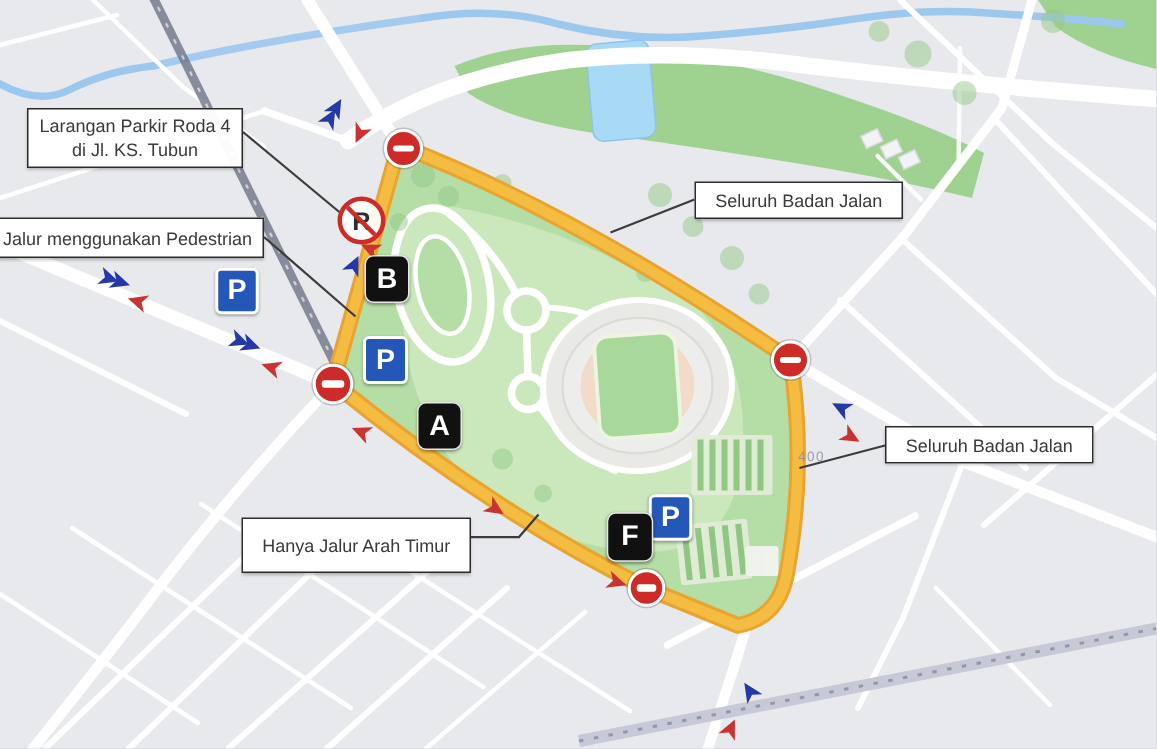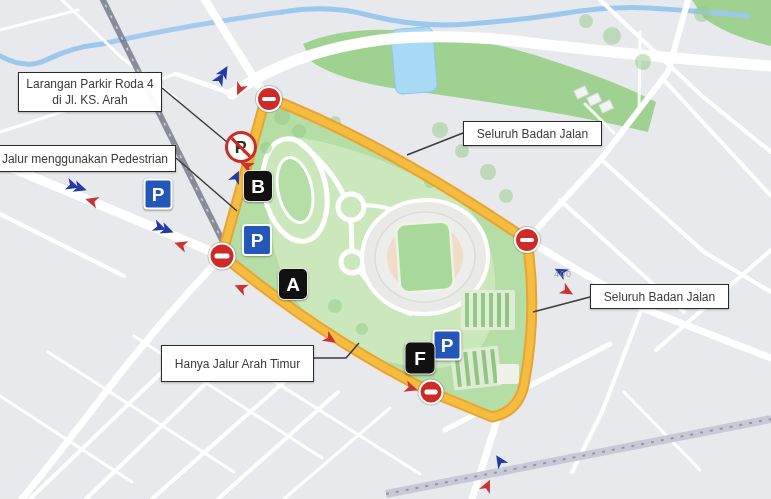--- a/index.html
+++ b/index.html
@@ -268,28 +268,28 @@
       <div class="slash"></div>
     </div>
     <div class="annot p-sign" style="left: 158px; top: 194px; width: 29px; height: 31px;">P</div>
     <div class="annot p-sign" style="left: 257px; top: 240px; width: 30px; height: 32px;">P</div>
     <div class="annot p-sign" style="left: 447px; top: 345px; width: 29px; height: 31px;">P</div>
     <div class="annot r-marker" style="left: 258px; top: 186px; width: 30px; height: 32px;">B</div>
     <div class="annot r-marker" style="left: 293px; top: 284px; width: 30px; height: 32px;">A</div>
     <div class="annot r-marker" style="left: 420px; top: 358px; width: 31px; height: 33px;">F</div>
     <div class="callout" style="left: 18px; top: 72px; width: 144px; height: 40px;">
       <span>Larangan Parkir Roda 4</span>
-      <span>di Jl. KS. Arah</span>
+      <span>di Jl. KS. Tubun</span>
     </div>
     <div class="callout" style="left: -6px; top: 145px; width: 182px; height: 27px;">
       <span>Jalur menggunakan Pedestrian</span>
     </div>
     <div class="callout" style="left: 463px; top: 121px; width: 139px; height: 25px;">
       <span>Seluruh Badan Jalan</span>
     </div>
     <div class="callout" style="left: 590px; top: 284px; width: 139px; height: 25px;">
       <span>Seluruh Badan Jalan</span>
     </div>
     <div class="callout" style="left: 161px; top: 345px; width: 153px; height: 37px;">
       <span>Hanya Jalur Arah Timur</span>
     </div>
-    <div class="map-text" style="left: 541px; top: 274px; margin-left: 22px;">400</div>
+    <div class="map-text" style="left: 541px; top: 304px;">400</div>
   </div>
 
 </body></html>

